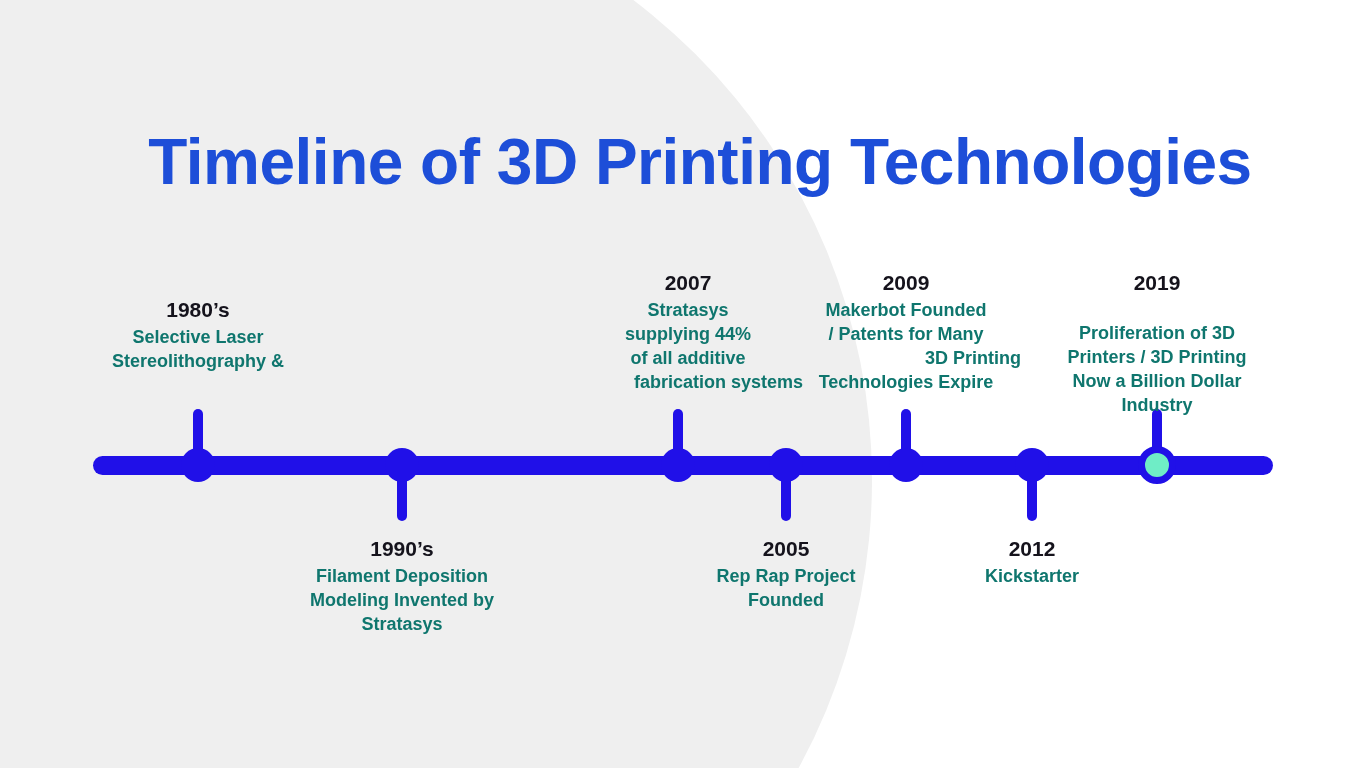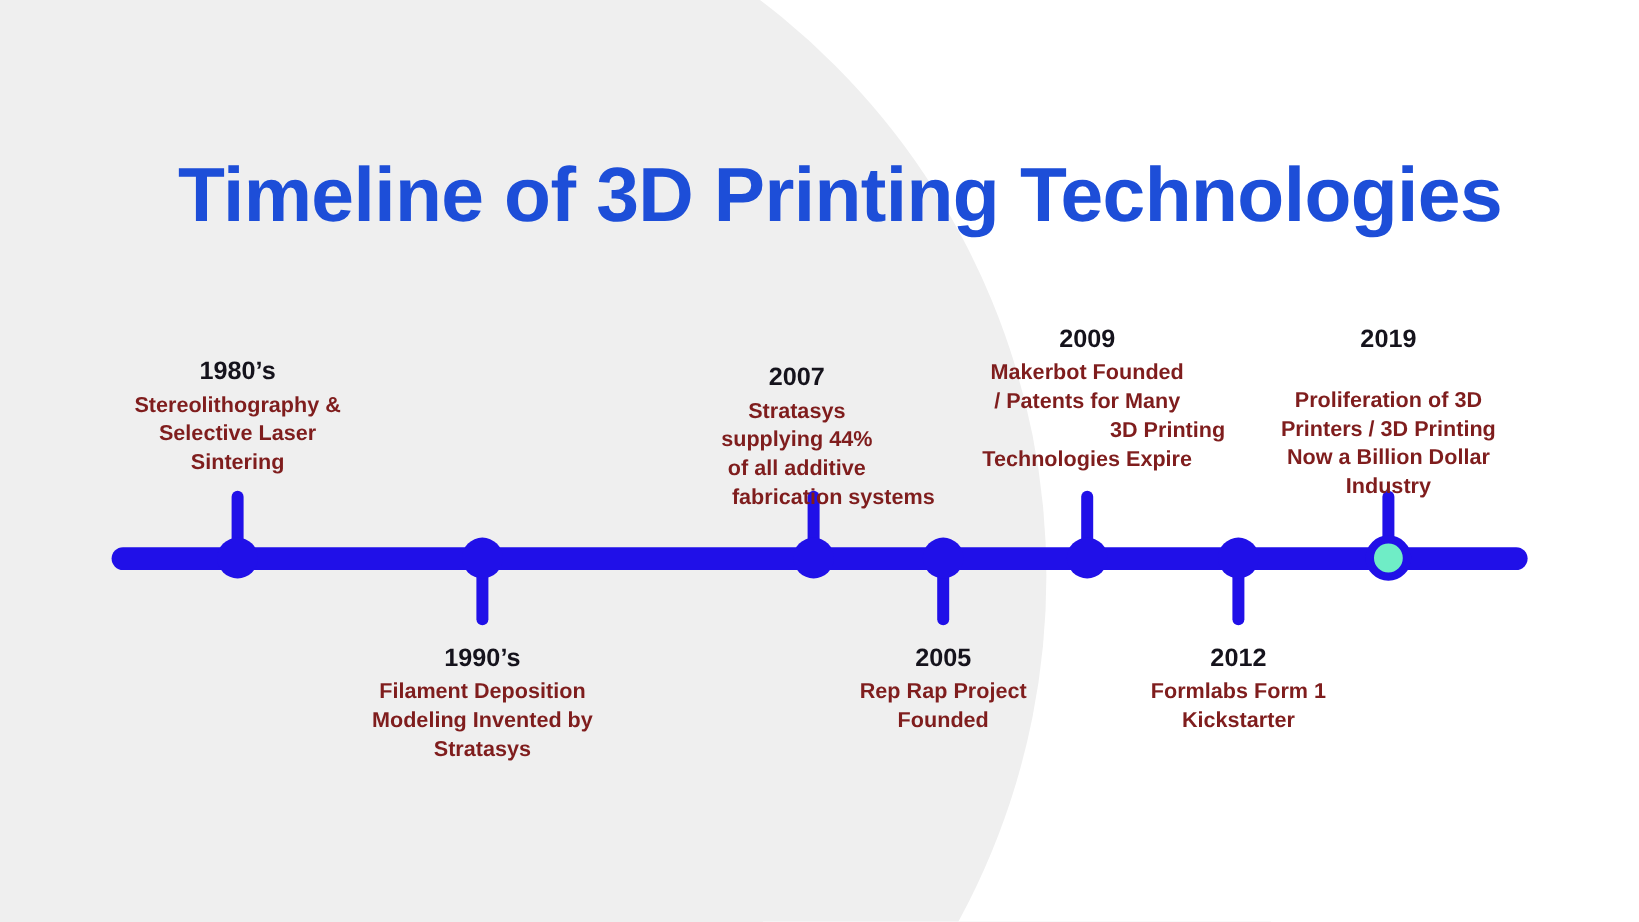--- a/index.html
+++ b/index.html
@@ -105,21 +105,21 @@
     font-size: 21px;
     font-weight: 700;
     color: #15131c;
     line-height: 28px;
     margin-bottom: 1px;
   }
   .label .desc {
     display: block;
     font-size: 18px;
     font-weight: 700;
-    color: #7f1d1d;
+    color: #0f766e;
   }
   .label.above { transform: translateX(-50%); }
   .label.below { transform: translateX(-50%); }
 </style>
 </head>
 <body>
 
 <div id="canvas">
 
   <div class="bg-circle"></div>
@@ -155,34 +155,33 @@
       </div>
       <div class="marker" style="left: 1157px;">
         <div class="stem up"></div>
         <div class="dot accent"></div>
       </div>
     </div>
   <div id="labels">
       <div class="label above" style="left: 198px; top: 296px; width: 260px; margin-left: 0px;">
         <span class="year">1980’s</span>
         <span class="desc">
+          <span style="display: block;">Selective Laser</span>
           <span style="display: block;">Stereolithography &amp;</span>
-          <span style="display: block;">Selective Laser</span>
-          <span style="display: block;">Sintering</span>
         </span>
       </div>
       <div class="label below" style="left: 402px; top: 535px; width: 270px; margin-left: 0px;">
         <span class="year">1990’s</span>
         <span class="desc">
           <span style="display: block;">Filament Deposition</span>
           <span style="display: block;">Modeling Invented by</span>
           <span style="display: block;">Stratasys</span>
         </span>
       </div>
-      <div class="label above" style="left: 664px; top: 269px; width: 230px; margin-left: 0px; margin-top: 32px;">
+      <div class="label above" style="left: 688px; top: 269px; width: 230px; margin-left: 0px;">
         <span class="year">2007</span>
         <span class="desc">
           <span style="display: block;">Stratasys</span>
           <span style="display: block;">supplying 44%</span>
           <span style="display: block;">of all additive</span>
           <span style="display: block; text-align: right;">fabrication systems</span>
         </span>
       </div>
       <div class="label below" style="left: 786px; top: 535px; width: 200px; margin-left: 0px;">
         <span class="year">2005</span>
@@ -196,21 +195,20 @@
         <span class="desc">
           <span style="display: block;">Makerbot Founded</span>
           <span style="display: block;">/ Patents for Many</span>
           <span style="display: block; text-align: right;">3D Printing</span>
           <span style="display: block;">Technologies Expire</span>
         </span>
       </div>
       <div class="label below" style="left: 1032px; top: 535px; width: 200px; margin-left: 0px;">
         <span class="year">2012</span>
         <span class="desc">
-          <span style="display: block;">Formlabs Form 1</span>
           <span style="display: block;">Kickstarter</span>
         </span>
       </div>
       <div class="label above" style="left: 1157px; top: 269px; width: 230px; margin-left: 0px;">
         <span class="year">2019</span>
         <span class="desc">
           <span style="display: block; margin-top: 24px;">Proliferation of 3D</span>
           <span style="display: block;">Printers / 3D Printing</span>
           <span style="display: block;">Now a Billion Dollar</span>
           <span style="display: block;">Industry</span>

